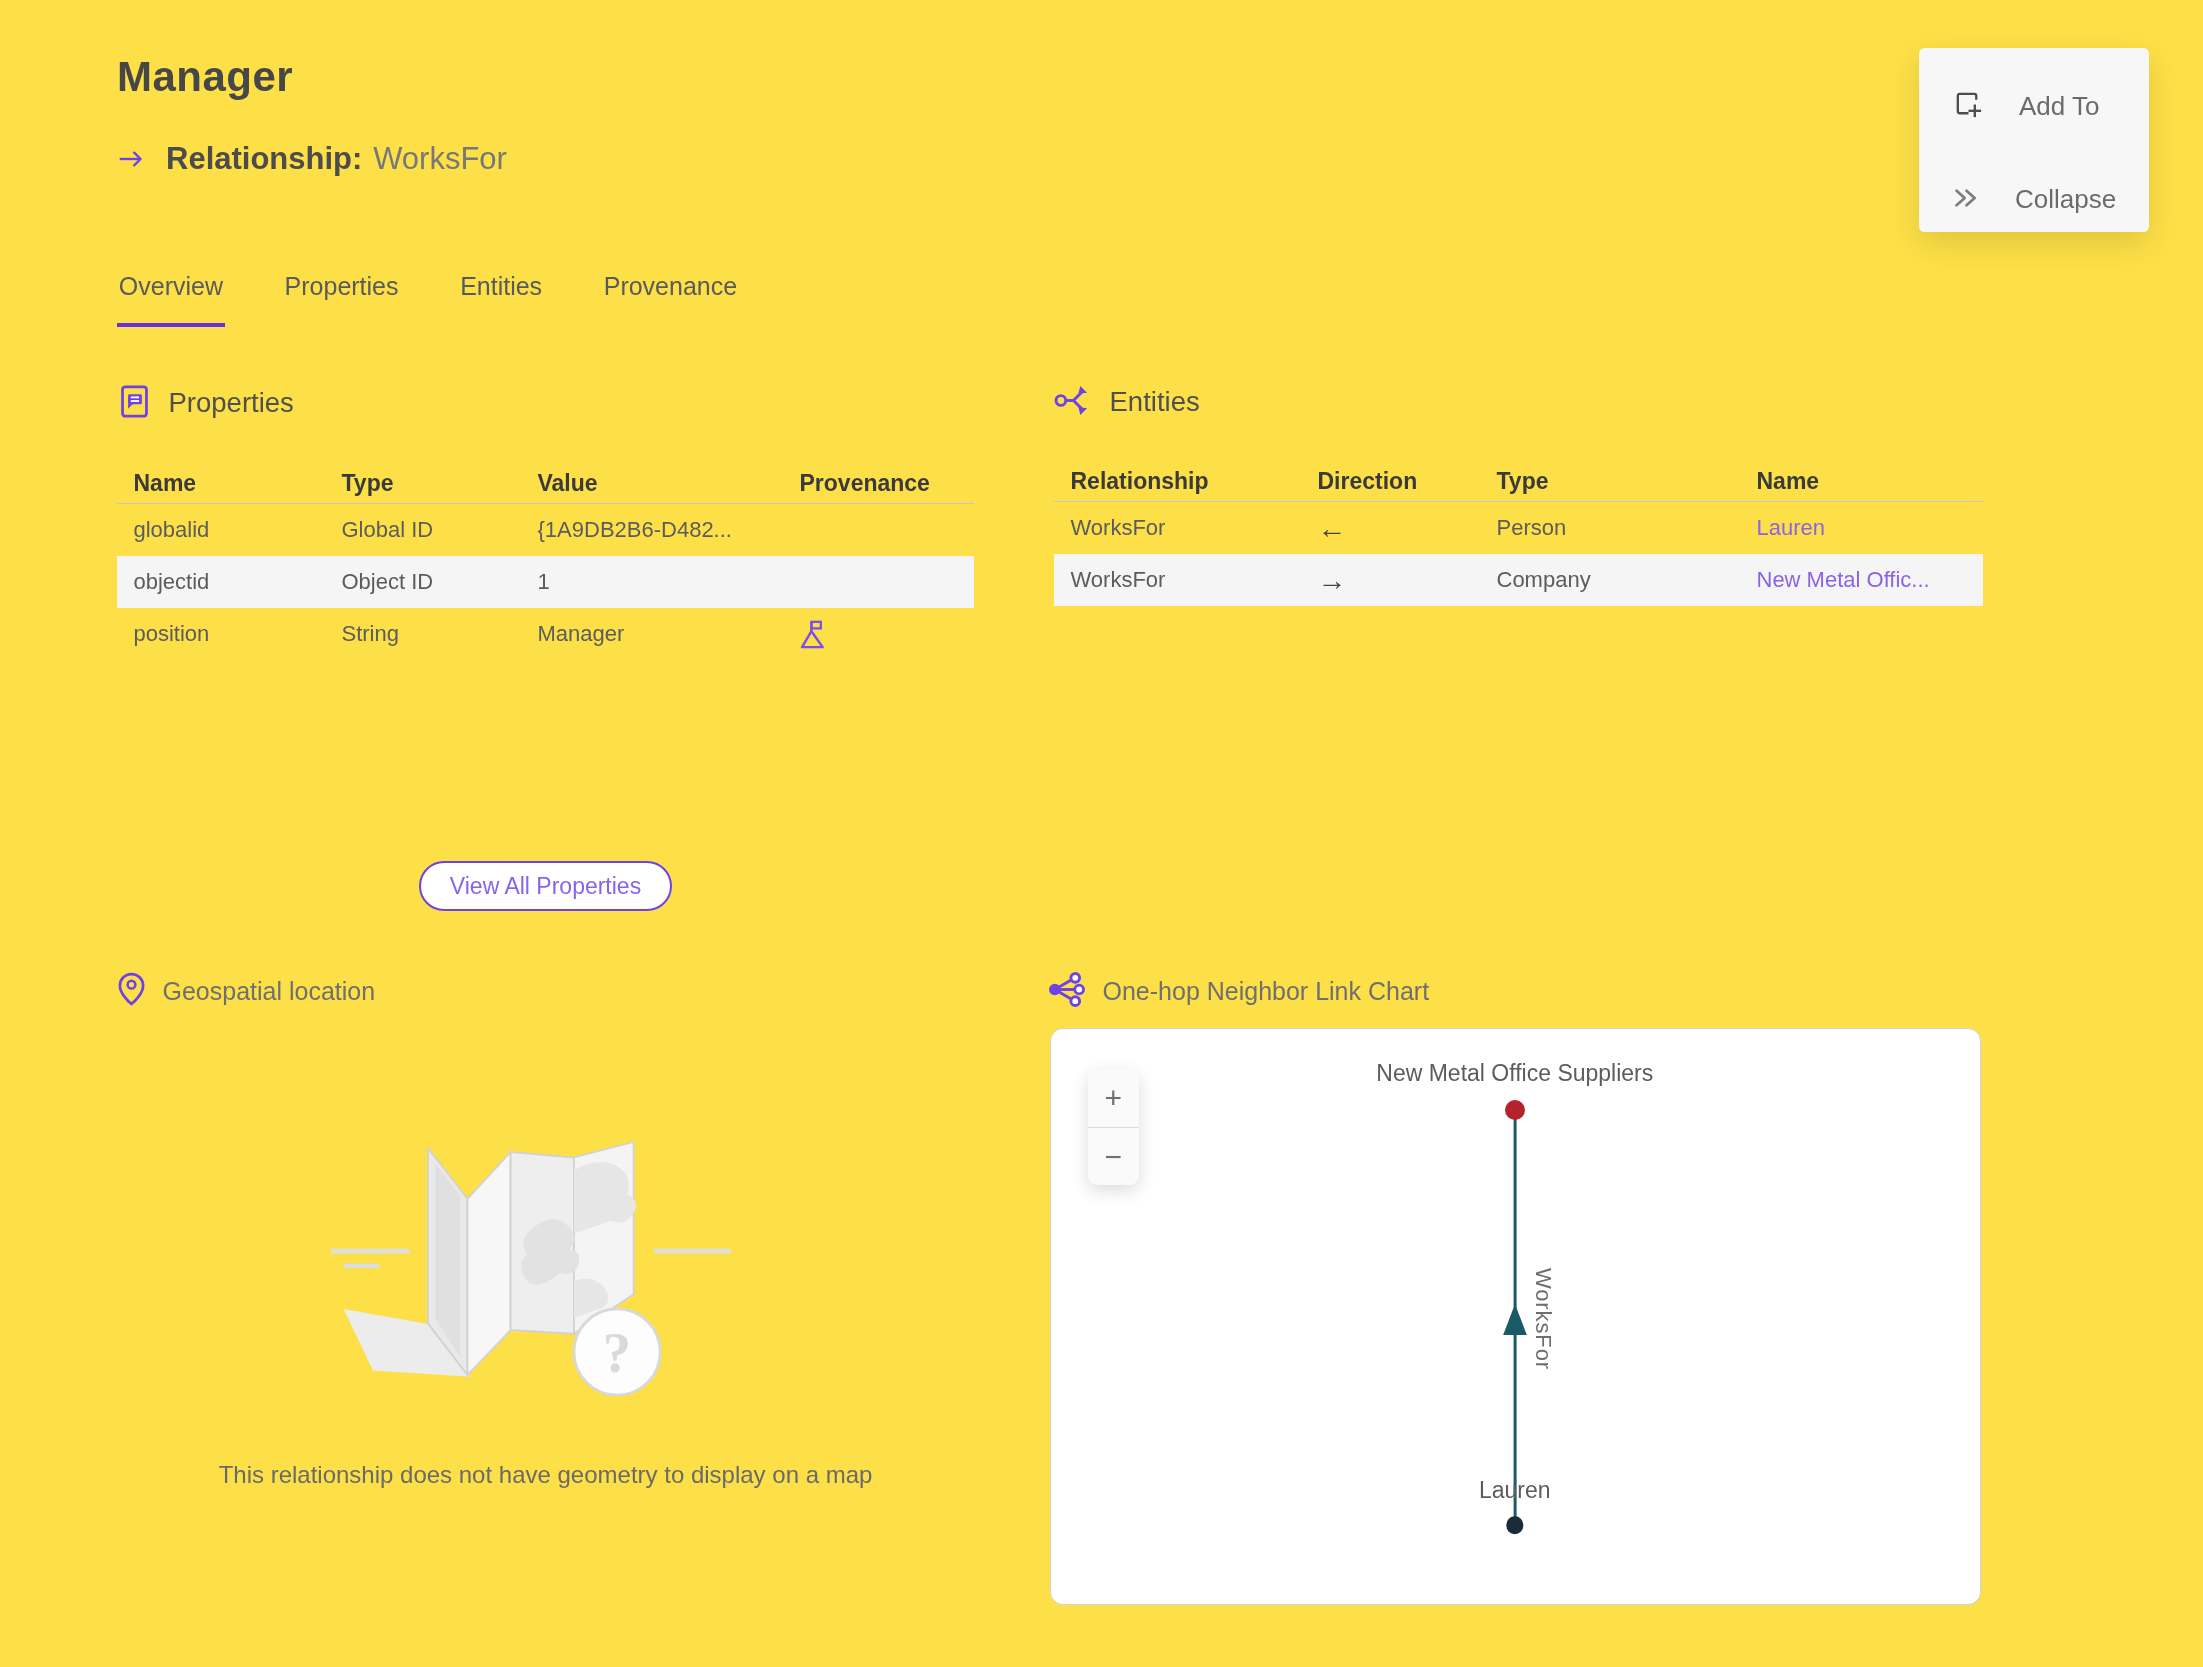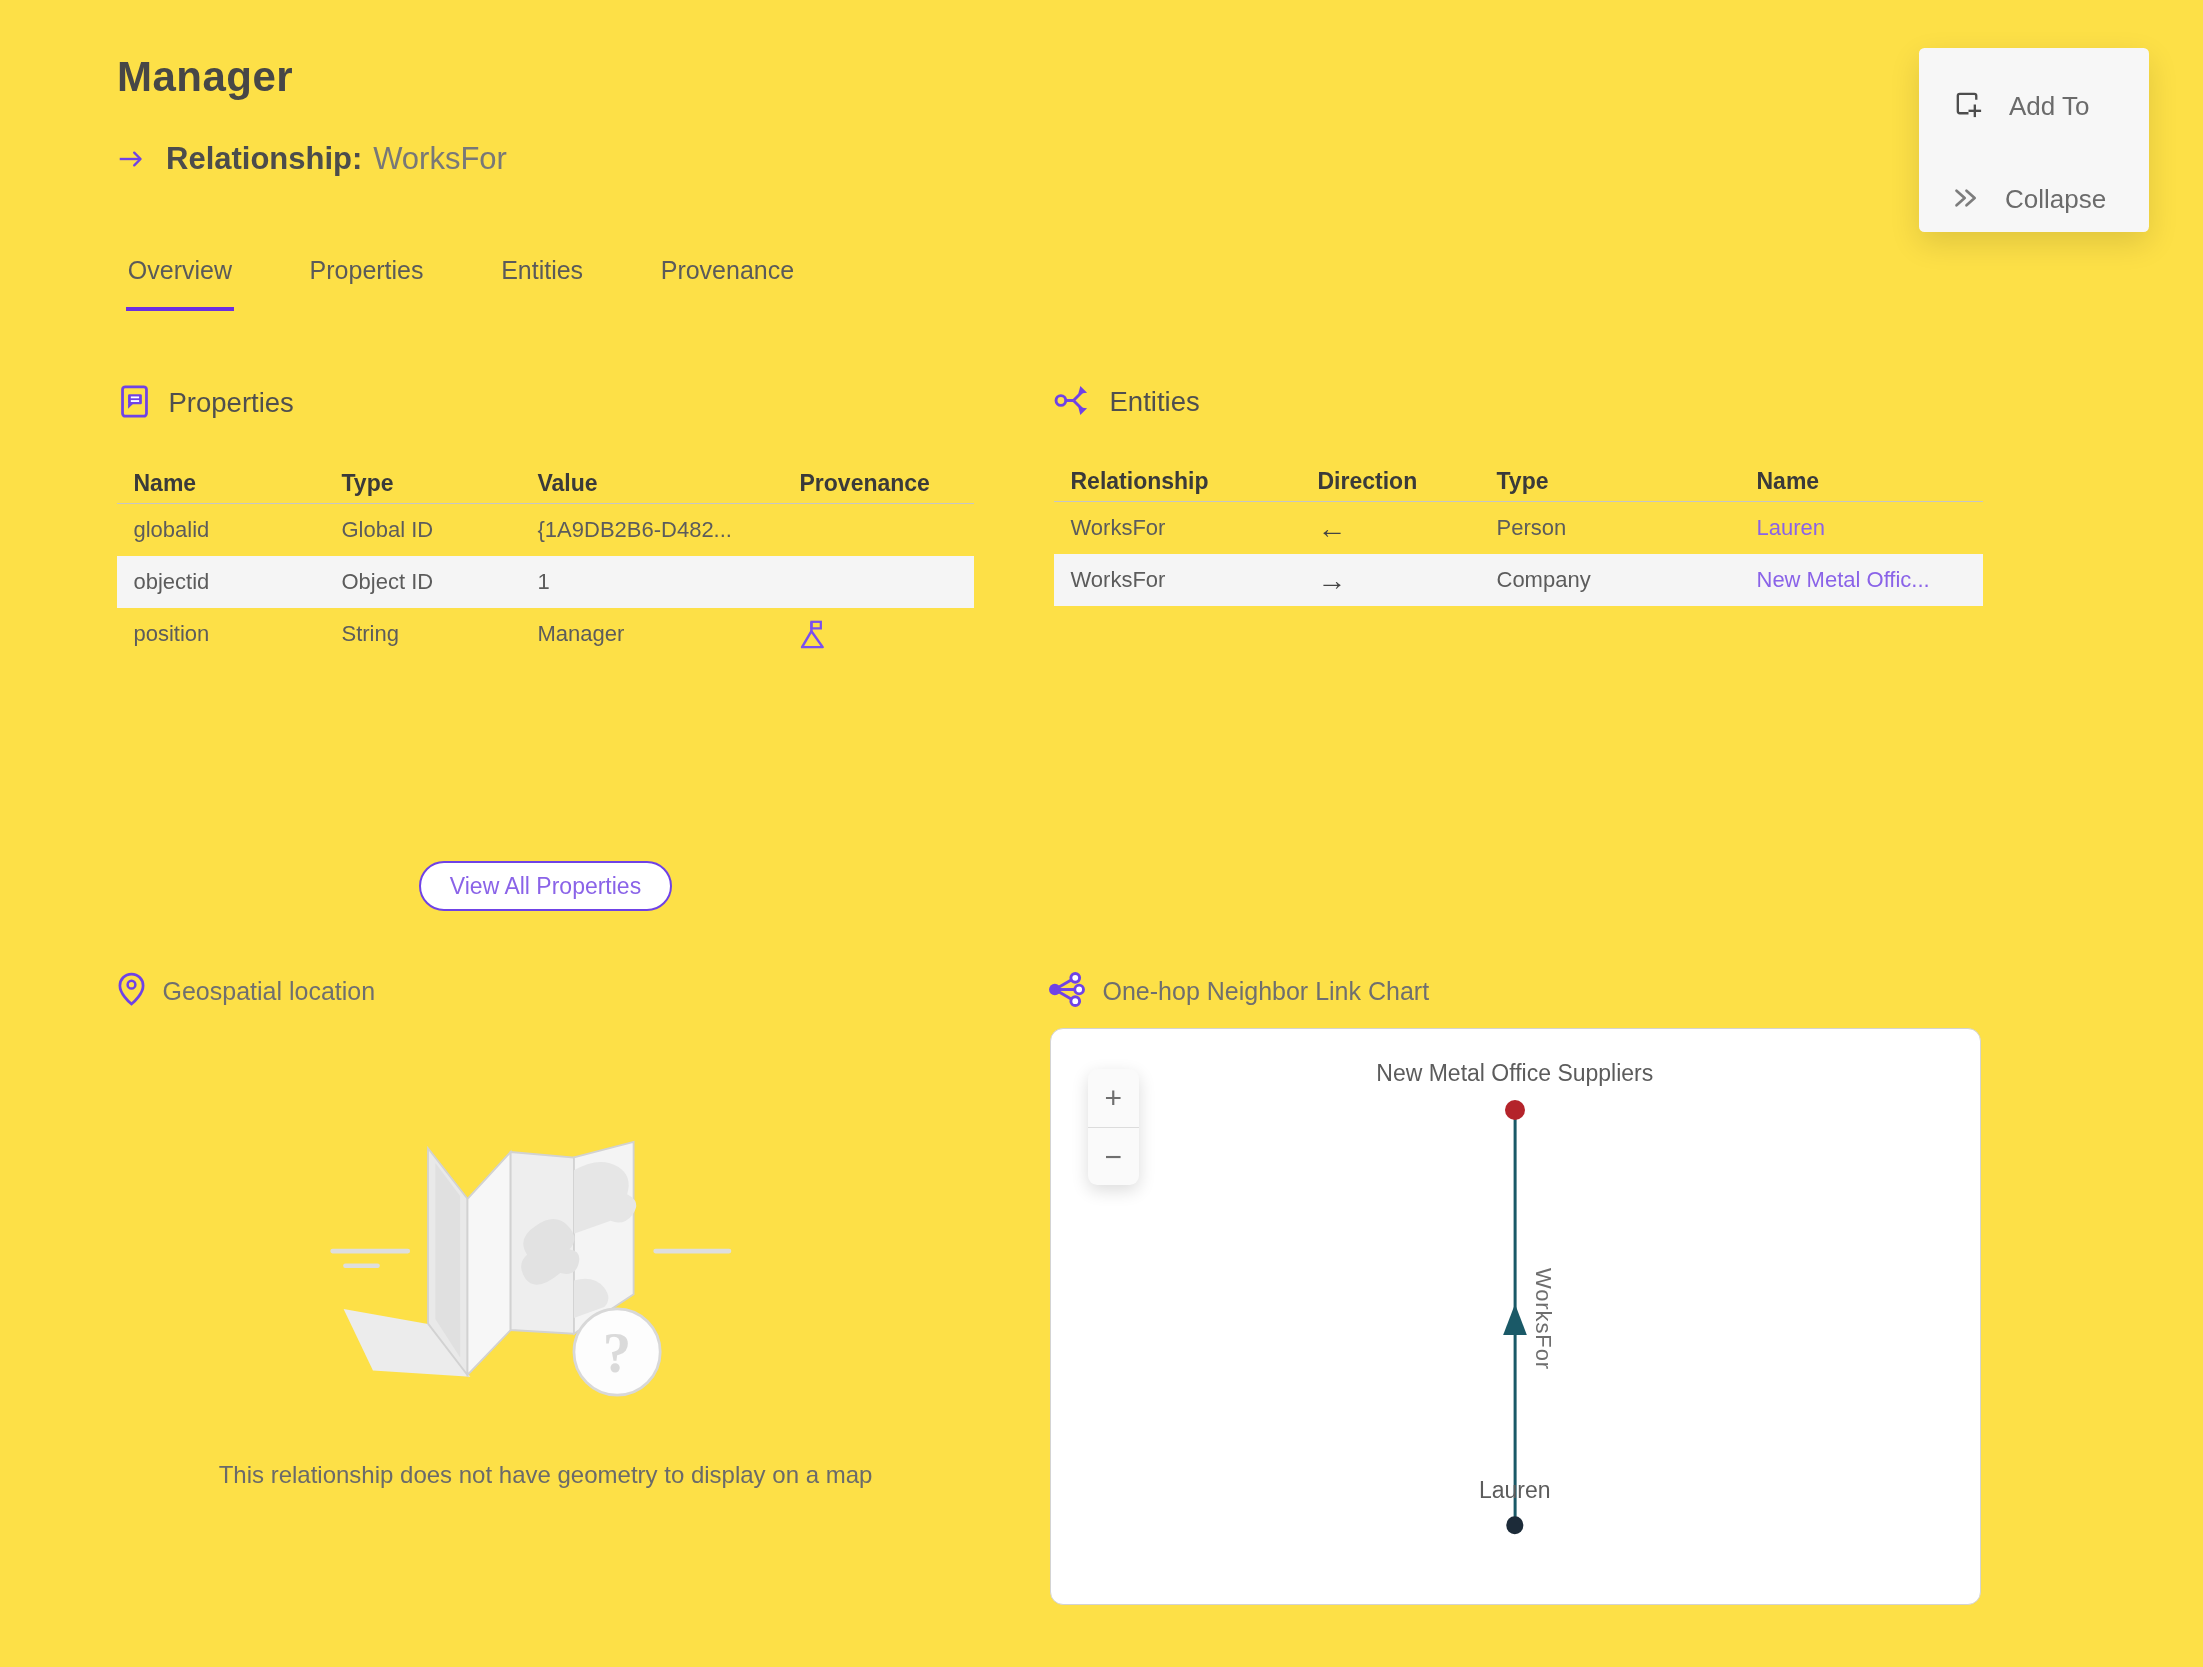--- a/index.html
+++ b/index.html
@@ -9,25 +9,25 @@
 
   
   .page-title { position:absolute; left:117px; top:53px; font-size:42px; font-weight:bold; color:#474747; letter-spacing:0.5px; }
   .subtitle { position:absolute; left:117px; top:141px; display:flex; align-items:flex-end; gap:20px; font-size:31px; }
   .subtitle .rel-label { font-weight:bold; color:#4c4c4c; }
   .subtitle .rel-value { color:#787878; margin-left:-9.2px; }
 
   
   .actions-card { position:absolute; left:1919px; top:48px; width:230px; height:184px;
     background:#f7f7f7; border-radius:5.5px; box-shadow:0 11px 31px rgba(0,0,0,.12); padding:37px 0 0 33px; }
-  .action-item { display:flex; align-items:center; gap:24px; height:42px; margin-bottom:51px; cursor:pointer; }
+  .action-item { display:flex; align-items:center; gap:34px; height:42px; margin-bottom:51px; cursor:pointer; }
   .action-item .label { font-size:26px; color:#6b6b6b; }
 
   
-  .tabs { position:absolute; left:117px; top:256px; display:flex; gap:74px;margin-left:9px; }
+  .tabs { position:absolute; left:117px; top:272px; display:flex; gap:58px; }
   .tab { font-size:25px; color:#5a5a5a; padding:0 1.8px 22px 1.8px; cursor:pointer; }
   .tab.active { border-bottom:4.6px solid #6b2fe0; }
 
   
   .section-header { display:flex; align-items:center; gap:16.5px; }
   .section-header .title { font-size:27.5px; color:#4f4f4f; }
   .subsection-header { display:flex; align-items:center; gap:16.5px; }
   .subsection-header .title { font-size:25px; color:#6f6f6f; }
 
   

